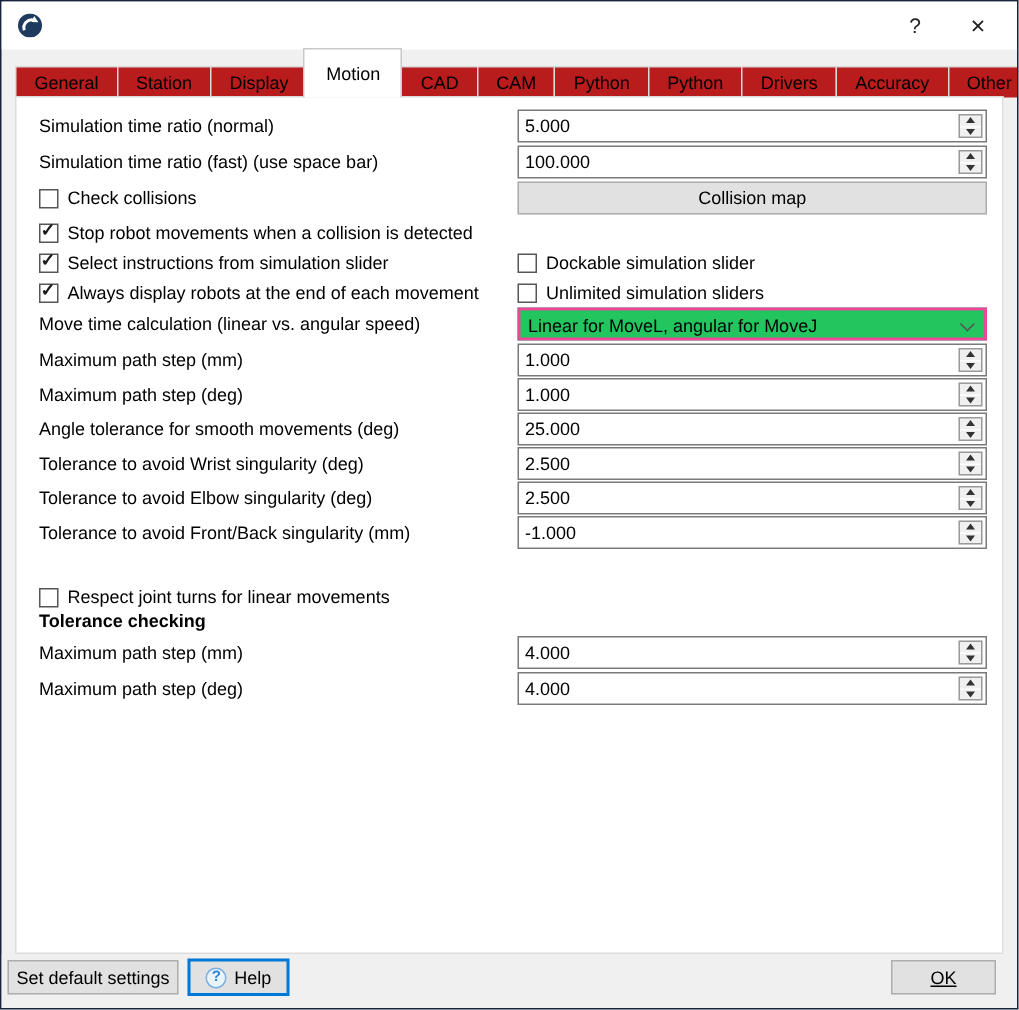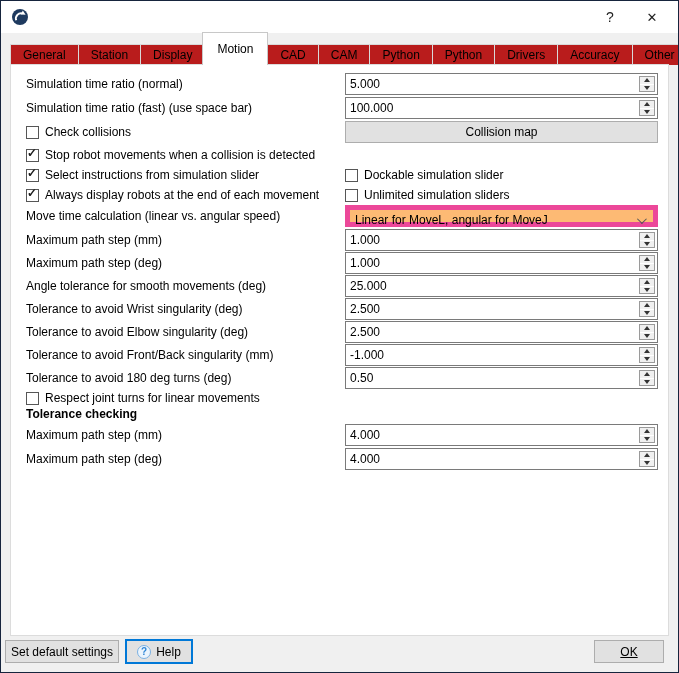--- a/index.html
+++ b/index.html
@@ -43,21 +43,21 @@
   .cbl { margin-left:6px; white-space:nowrap; font-size:12px; }
   
   .spin { position:absolute; left:0; top:0; width:313px; height:22px; background:#fff; border:1px solid #7a7a7a; }
   .spin .val { position:absolute; left:4px; top:3px; font-size:12px; }
   .spin .btns { position:absolute; right:2px; top:2px; width:16px; height:16px; border:1px solid #9a9a9a; background:#f0f0f0; display:flex; flex-direction:column; }
   .spin .btns .half { flex:1; display:flex; align-items:center; justify-content:center; position:relative; }
   .spin .btns .half.up { border-bottom:1px solid #ffffff; }
   .tri-up { width:0; height:0; border-left:3px solid transparent; border-right:3px solid transparent; border-bottom:4px solid #333; }
   .tri-dn { width:0; height:0; border-left:3px solid transparent; border-right:3px solid transparent; border-top:4px solid #333; }
   
-  .combo { position:absolute; left:0; top:0; width:313px; height:22px; background:#fdba74; border:5px solid #ec4899; }
+  .combo { position:absolute; left:0; top:0; width:313px; height:22px; background:#22c55e; border:2px solid #ec4899; }
   .combo .val { position:absolute; left:5px; top:3px; font-size:12px; white-space:nowrap; }
   .combo .chev { position:absolute; right:9px; top:7px; width:7px; height:7px; border-right:1px solid #555; border-bottom:1px solid #555; transform:rotate(45deg) translateY(-2px); }
   
   .btn { background:#e1e1e1; border:1px solid #adadad; font-size:12px; display:flex; align-items:center; justify-content:center; font-family:"Liberation Sans",sans-serif; }
   .wide-btn { position:absolute; left:0; top:0; width:313px; height:22px; }
   
   #footer { position:absolute; left:0; right:0; top:635px; height:37px; background:#f0f0f0; }
   #btn-default { position:absolute; left:4px; top:4px; width:114px; height:23px; }
   #btn-help {
     position:absolute; left:124px; top:3px; width:68px; height:25px;
@@ -270,36 +270,20 @@
               <span class="half up">
                 <span class="tri-up"></span>
               </span>
               <span class="half">
                 <span class="tri-dn"></span>
               </span>
             </span>
           </div>
         </div>
       </div>
-      <div class="row" style="top: 302px; height: 22px;">
-        <span class="lbl">Tolerance to avoid 180 deg turns (deg)</span>
-        <div class="rcol">
-          <div class="spin">
-            <span class="val">0.50</span>
-            <span class="btns">
-              <span class="half up">
-                <span class="tri-up"></span>
-              </span>
-              <span class="half">
-                <span class="tri-dn"></span>
-              </span>
-            </span>
-          </div>
-        </div>
-      </div>
       <div class="row" style="top: 325px; height: 16px;">
         <span class="cbwrap" style="left: 15px;">
           <span class="cb"></span>
           <span class="cbl">Respect joint turns for linear movements</span>
         </span>
       </div>
       <div class="row" style="top: 341px; height: 16px;">
         <span class="lbl bold">Tolerance checking</span>
       </div>
       <div class="row" style="top: 359px; height: 22px;">

